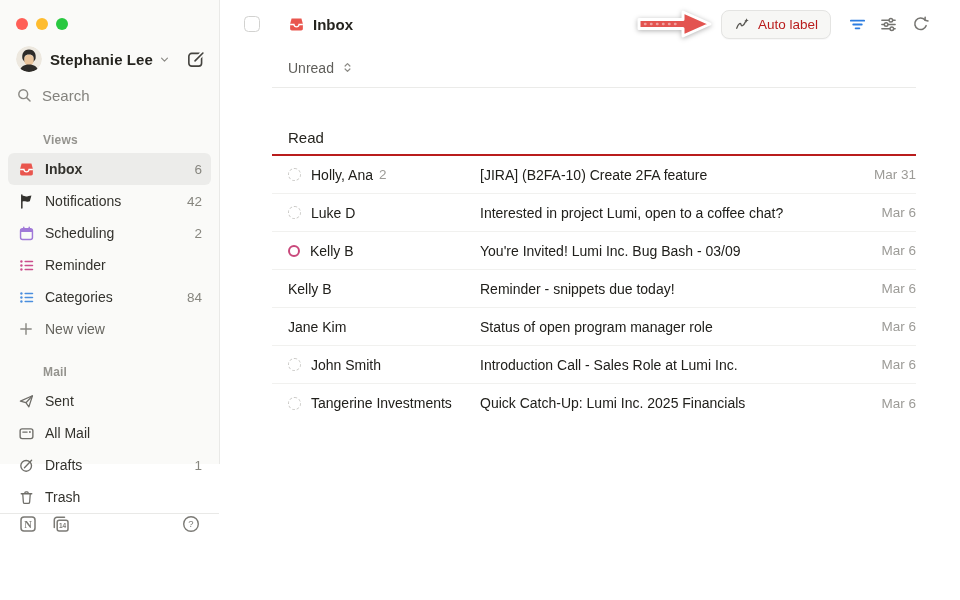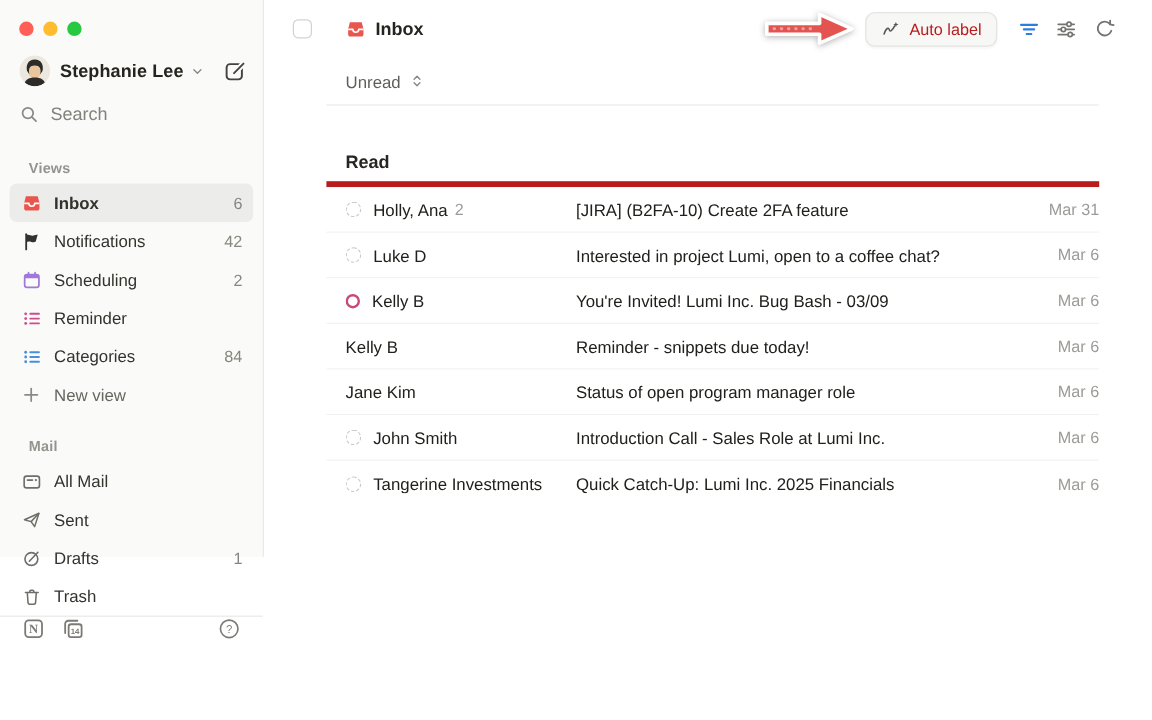--- a/index.html
+++ b/index.html
@@ -22,21 +22,21 @@
   .light.red{ background:#ff5f57; } .light.yellow{ background:#febc2e; } .light.green{ background:#28c840; }
 
   .profile-row { display:flex; align-items:center; padding:8px 14px 6px 16px; }
   .avatar { width:26px; height:26px; border-radius:50%; overflow:hidden; flex:0 0 26px; }
   .profile-name { font-size:15px; font-weight:700; margin-left:8px; color:#25241f; letter-spacing:.1px; }
   .profile-caret { margin-left:5px; display:flex; align-items:center; }
   .compose-btn { margin-left:auto; display:flex; align-items:center; cursor:pointer; }
 
   .search-row { display:flex; align-items:center; gap:9px; padding:9px 16px; color:#83827d; font-size:15px; }
 
-  .section-label { font-size:12px; font-weight:700; color:#94938e; padding:20px 24px 6px; letter-spacing:.2px; }
+  .section-label { font-size:12px; font-weight:700; color:#94938e; padding:20px 8px 6px; letter-spacing:.2px;margin-left:35px; }
   .nav-list { padding:0 8px; }
   .nav-item {
     display:flex; align-items:center; gap:10px; height:32px; padding:0 9px;
     border-radius:6px; font-size:14px; color:#33322d; cursor:pointer;
   }
   .nav-item.selected { background:#ececea; font-weight:700; }
   .nav-item .count { margin-left:auto; color:#87867f; font-size:13.5px; font-weight:400; }
   .nav-item .nav-icon { width:18px; height:18px; display:flex; align-items:center; justify-content:center; flex:0 0 18px; }
   .nav-item.muted { color:#66655f; }
 
@@ -63,21 +63,21 @@
   .tool-icon { display:flex; align-items:center; justify-content:center; width:20px; height:20px; cursor:pointer; }
   .ml16{ margin-left:16px; } .ml11{ margin-left:11px; } .ml12{ margin-left:12px; }
 
   .list-area { padding:0 44px 0 52px; }
   .filter-row {
     display:flex; align-items:center; gap:6px; height:40px; padding-left:16px;
     border-bottom:1px solid #ebebe9; color:#5f5e5a; font-size:14px; font-weight:500; cursor:pointer;
   }
   .read-header {
     margin-top:32px; height:36px; display:flex; align-items:center; padding-left:16px;
-    border-bottom:5px solid #b91c1c; font-size:15px; color:#26251f; font-weight:700; cursor:pointer;
+    border-bottom:2px solid #b91c1c; font-size:15px; color:#26251f; font-weight:400; cursor:pointer;
   }
   .mail-row {
     display:flex; align-items:center; height:38px; padding-left:16px;
     border-bottom:1px solid #f1f1ef; cursor:pointer; background:#fff;
   }
   .sender-group { width:192px; flex:0 0 192px; display:flex; align-items:center; gap:10px; overflow:hidden; }
   .av { width:13px; height:13px; border-radius:50%; flex:0 0 13px; }
   .av.dashed { border:1.5px dashed #c9c8c5; }
   .av.pink { border:2px solid #c9487b; width:12px; height:12px; flex-basis:12px; }
   .sender { font-size:14px; color:#21201c; white-space:nowrap; }
@@ -218,36 +218,36 @@
         <span>New view</span>
       </div>
     </div>
 
     <div class="section-label">Mail</div>
     <div class="nav-list">
 
       <div class="nav-item">
         <span class="nav-icon">
           <svg width="17" height="17" viewBox="0 0 20 20">
+            <path d="M2.8 9.6 L17 3.2 L12.8 16.3 L9.3 11.4 Z" fill="none" stroke="#6f6e69" stroke-width="1.5" stroke-linejoin="round"></path>
+            <path d="M9.3 11.4 L17 3.2" fill="none" stroke="#6f6e69" stroke-width="1.5" stroke-linejoin="round"></path>
+          </svg>
+        </span>
+        <span>Sent</span>
+      </div>
+
+      <div class="nav-item">
+        <span class="nav-icon">
+          <svg width="17" height="17" viewBox="0 0 20 20">
             <rect x="2.5" y="4.5" width="15" height="11.5" rx="2.4" fill="none" stroke="#6f6e69" stroke-width="1.6"></rect>
             <path d="M5.7 8.3 H10.7" stroke="#6f6e69" stroke-width="1.6" stroke-linecap="round"></path>
             <circle cx="14" cy="8.3" r="1.1" fill="#6f6e69"></circle>
           </svg>
         </span>
         <span>All Mail</span>
-      </div>
-
-      <div class="nav-item">
-        <span class="nav-icon">
-          <svg width="17" height="17" viewBox="0 0 20 20">
-            <path d="M2.8 9.6 L17 3.2 L12.8 16.3 L9.3 11.4 Z" fill="none" stroke="#6f6e69" stroke-width="1.5" stroke-linejoin="round"></path>
-            <path d="M9.3 11.4 L17 3.2" fill="none" stroke="#6f6e69" stroke-width="1.5" stroke-linejoin="round"></path>
-          </svg>
-        </span>
-        <span>Sent</span>
       </div>
 
       <div class="nav-item">
         <span class="nav-icon">
           <svg width="17" height="17" viewBox="0 0 20 20">
             <circle cx="9.6" cy="10.4" r="6.3" fill="none" stroke="#6f6e69" stroke-width="1.6"></circle>
             <path d="M16 3.8 L7.6 12.6" stroke="#6f6e69" stroke-width="1.6" stroke-linecap="round"></path>
           </svg>
         </span>
         <span>Drafts</span>

